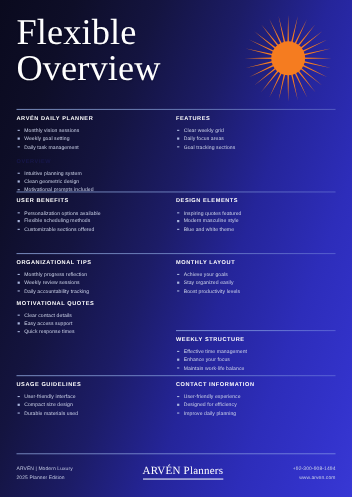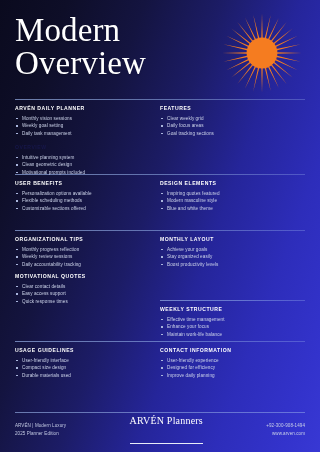--- a/index.html
+++ b/index.html
@@ -152,21 +152,21 @@
     white-space: nowrap;
     flex: 0 0 auto;
   }
 
   .footer-brand {
     font-family: "Liberation Serif", serif;
     font-size: 10px;
     color: #ffffff;
     letter-spacing: 0.2px;
     border-bottom: 0.8px solid #e8ecf8;
-    padding-bottom: 17px;
+    padding-bottom: 1px;
     white-space: nowrap;
     flex: 0 0 auto;
   }
 
   .footer-right {
     font-size: 4.5px;
     line-height: 1.72;
     color: #c9d0e8;
     letter-spacing: 0.1px;
     text-align: right;
@@ -174,21 +174,21 @@
     flex: 0 0 auto;
   }
 </style>
 </head>
 <body>
 
 <div class="poster">
 
   <div class="header">
     <h1 class="title">
-      <span class="title-line">Modern</span>
+      <span class="title-line">Flexible</span>
       <span class="title-line">Overview</span>
     </h1>
 
     <svg class="sunburst" viewBox="0 0 100 100">
       <g id="ray-group" fill="#F57C20">
           <polygon points="49.22,33.52 50.00,5.00 50.78,33.52"></polygon>
           <polygon points="52.91,33.76 60.01,6.13 54.43,34.10"></polygon>
           <polygon points="56.45,34.81 69.52,9.46 57.85,35.49"></polygon>
           <polygon points="59.67,36.63 78.06,14.82 60.88,37.60"></polygon>
           <polygon points="62.40,39.12 85.18,21.94 63.37,40.33"></polygon>

